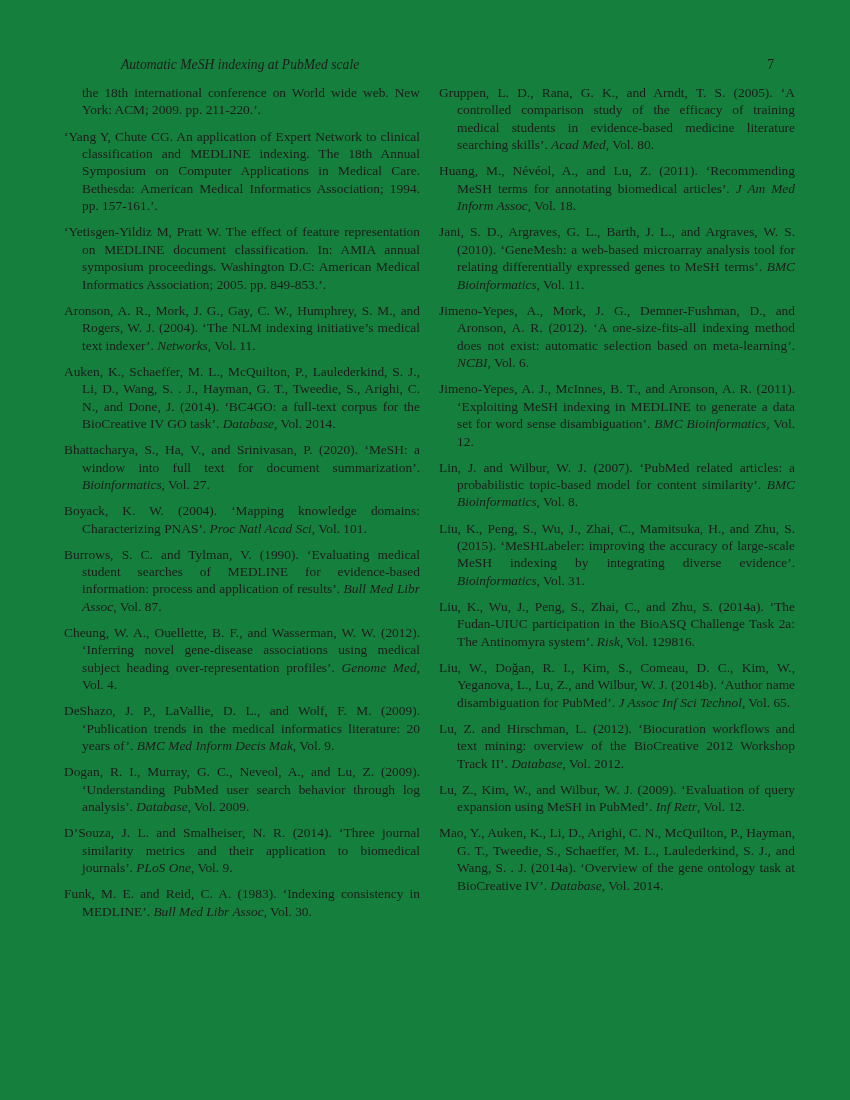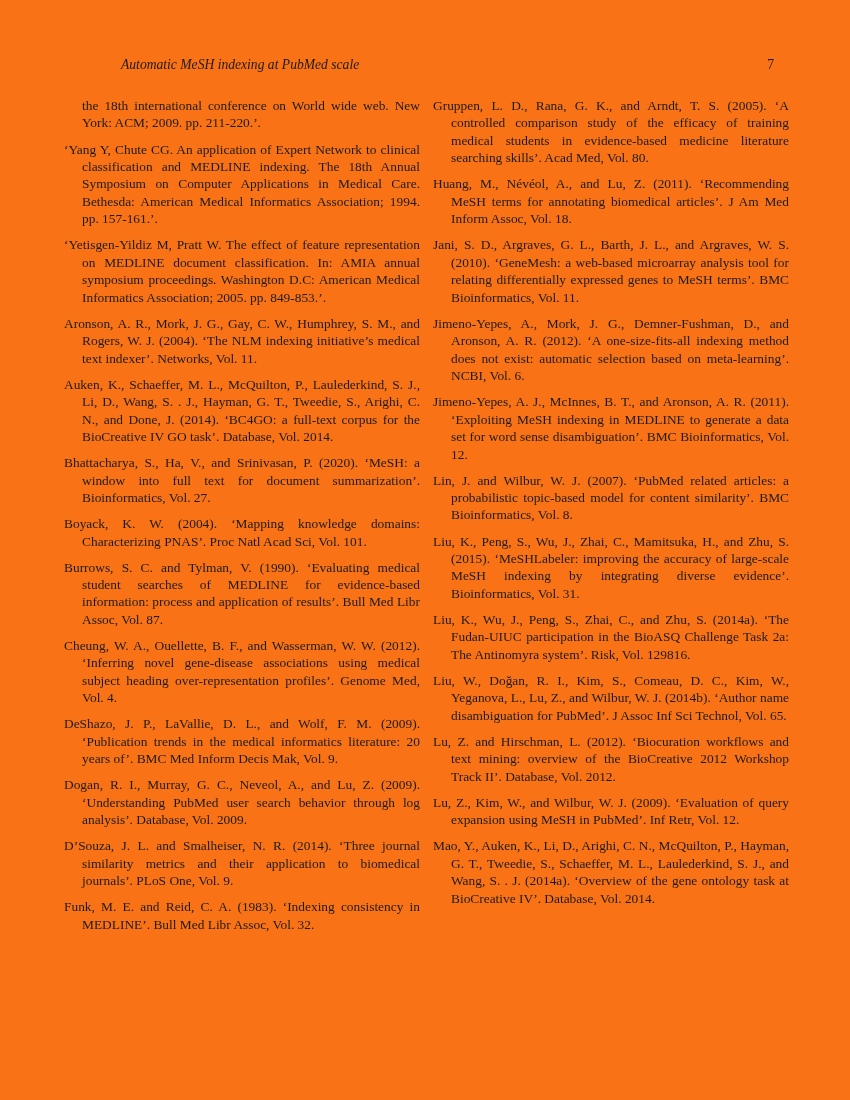--- a/index.html
+++ b/index.html
@@ -4,21 +4,21 @@
 <style>
   html, body {
     margin: 0;
     padding: 0;
     background: #ffffff;
   }
   .page {
     position: relative;
     width: 850px;
     height: 1100px;
-    background: #f97316;
+    background: #15803d;
     color: #1b1b1b;
     font-family: "Liberation Serif", "DejaVu Serif", serif;
     overflow: hidden;
   }
   .running-header {
     position: absolute;
     top: 56px;
     left: 64px;
     right: 62px;
     height: 18px;
@@ -32,40 +32,41 @@
     font-style: italic;
   }
   .page-number {
     position: absolute;
     right: 14px;
     top: 0;
     font-style: normal;
   }
   .columns {
     position: absolute;
-    top: 97px;
+    top: 84px;
     left: 64px;
     display: flex;
-    gap: 13px;
+    gap: 19px;
   }
   .col {
     width: 356px;
   }
   p.ref {
     margin: 0 0 8.6px 0;
     font-size: 13.4px;
     line-height: 17.45px;
     text-align: justify;
     text-indent: -18px;
     padding-left: 18px;
   }
   p.ref.cont {
     text-indent: 0;
   }
   .it {
+    font-style: italic;
   }
 </style>
 </head>
 <body>
 
 <div class="page">
   <div class="running-header">
     <span class="running-title">Automatic MeSH indexing at PubMed scale</span>
     <span class="page-number">7</span>
   </div>
@@ -76,21 +77,21 @@
         <p class="ref"><span>‘Yetisgen-Yildiz M, Pratt W. The effect of feature representation on MEDLINE document classification. In: AMIA annual symposium proceedings. Washington D.C: American Medical Informatics Association; 2005. pp. 849-853.’.</span></p>
         <p class="ref"><span>Aronson, A. R., Mork, J. G., Gay, C. W., Humphrey, S. M., and Rogers, W. J. (2004). ‘The NLM indexing initiative’s medical text indexer’. </span><span class="it">Networks</span><span>, Vol. 11.</span></p>
         <p class="ref"><span>Auken, K., Schaeffer, M. L., McQuilton, P., Laulederkind, S. J., Li, D., Wang, S. . J., Hayman, G. T., Tweedie, S., Arighi, C. N., and Done, J. (2014). ‘BC4GO: a full-text corpus for the BioCreative IV GO task’. </span><span class="it">Database</span><span>, Vol. 2014.</span></p>
         <p class="ref"><span>Bhattacharya, S., Ha, V., and Srinivasan, P. (2020). ‘MeSH: a window into full text for document summarization’. </span><span class="it">Bioinformatics</span><span>, Vol. 27.</span></p>
         <p class="ref"><span>Boyack, K. W. (2004). ‘Mapping knowledge domains: Characterizing PNAS’. </span><span class="it">Proc Natl Acad Sci</span><span>, Vol. 101.</span></p>
         <p class="ref"><span>Burrows, S. C. and Tylman, V. (1990). ‘Evaluating medical student searches of MEDLINE for evidence-based information: process and application of results’. </span><span class="it">Bull Med Libr Assoc</span><span>, Vol. 87.</span></p>
         <p class="ref"><span>Cheung, W. A., Ouellette, B. F., and Wasserman, W. W. (2012). ‘Inferring novel gene-disease associations using medical subject heading over-representation profiles’. </span><span class="it">Genome Med</span><span>, Vol. 4.</span></p>
         <p class="ref"><span>DeShazo, J. P., LaVallie, D. L., and Wolf, F. M. (2009). ‘Publication trends in the medical informatics literature: 20 years of’. </span><span class="it">BMC Med Inform Decis Mak</span><span>, Vol. 9.</span></p>
         <p class="ref"><span>Dogan, R. I., Murray, G. C., Neveol, A., and Lu, Z. (2009). ‘Understanding PubMed user search behavior through log analysis’. </span><span class="it">Database</span><span>, Vol. 2009.</span></p>
         <p class="ref"><span>D’Souza, J. L. and Smalheiser, N. R. (2014). ‘Three journal similarity metrics and their application to biomedical journals’. </span><span class="it">PLoS One</span><span>, Vol. 9.</span></p>
-        <p class="ref"><span>Funk, M. E. and Reid, C. A. (1983). ‘Indexing consistency in MEDLINE’. </span><span class="it">Bull Med Libr Assoc</span><span>, Vol. 32.</span></p>
+        <p class="ref"><span>Funk, M. E. and Reid, C. A. (1983). ‘Indexing consistency in MEDLINE’. </span><span class="it">Bull Med Libr Assoc</span><span>, Vol. 30.</span></p>
       </div>
     <div class="col">
         <p class="ref"><span>Gruppen, L. D., Rana, G. K., and Arndt, T. S. (2005). ‘A controlled comparison study of the efficacy of training medical students in evidence-based medicine literature searching skills’. </span><span class="it">Acad Med</span><span>, Vol. 80.</span></p>
         <p class="ref"><span>Huang, M., Névéol, A., and Lu, Z. (2011). ‘Recommending MeSH terms for annotating biomedical articles’. </span><span class="it">J Am Med Inform Assoc</span><span>, Vol. 18.</span></p>
         <p class="ref"><span>Jani, S. D., Argraves, G. L., Barth, J. L., and Argraves, W. S. (2010). ‘GeneMesh: a web-based microarray analysis tool for relating differentially expressed genes to MeSH terms’. </span><span class="it">BMC Bioinformatics</span><span>, Vol. 11.</span></p>
         <p class="ref"><span>Jimeno-Yepes, A., Mork, J. G., Demner-Fushman, D., and Aronson, A. R. (2012). ‘A one-size-fits-all indexing method does not exist: automatic selection based on meta-learning’. </span><span class="it">NCBI</span><span>, Vol. 6.</span></p>
         <p class="ref"><span>Jimeno-Yepes, A. J., McInnes, B. T., and Aronson, A. R. (2011). ‘Exploiting MeSH indexing in MEDLINE to generate a data set for word sense disambiguation’. </span><span class="it">BMC Bioinformatics</span><span>, Vol. 12.</span></p>
         <p class="ref"><span>Lin, J. and Wilbur, W. J. (2007). ‘PubMed related articles: a probabilistic topic-based model for content similarity’. </span><span class="it">BMC Bioinformatics</span><span>, Vol. 8.</span></p>
         <p class="ref"><span>Liu, K., Peng, S., Wu, J., Zhai, C., Mamitsuka, H., and Zhu, S. (2015). ‘MeSHLabeler: improving the accuracy of large-scale MeSH indexing by integrating diverse evidence’. </span><span class="it">Bioinformatics</span><span>, Vol. 31.</span></p>
         <p class="ref"><span>Liu, K., Wu, J., Peng, S., Zhai, C., and Zhu, S. (2014a). ‘The Fudan-UIUC participation in the BioASQ Challenge Task 2a: The Antinomyra system’. </span><span class="it">Risk</span><span>, Vol. 129816.</span></p>

